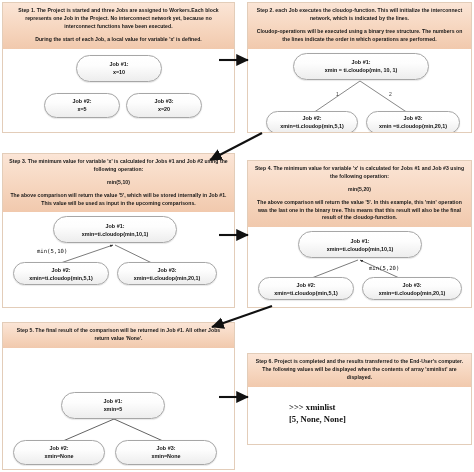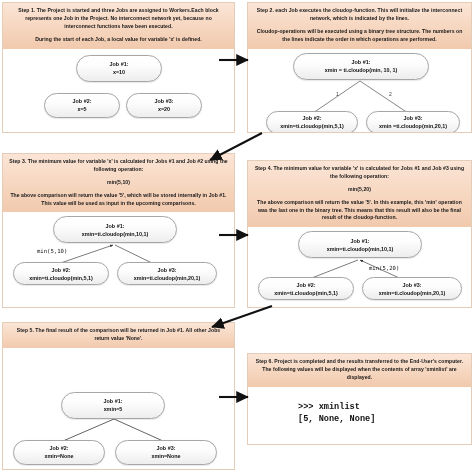--- a/index.html
+++ b/index.html
@@ -105,27 +105,26 @@
     font-family: "DejaVu Sans Mono", monospace;
     font-size: 5.6px;
     color: #111111;
     z-index: 4;
     white-space: nowrap;
   }
 
   
   .terminal {
     position: absolute;
-    font-family: Liberation Mono, monospace;
+    font-family: Liberation Serif, serif;
     font-size: 8.6px;
     font-weight: bold;
     line-height: 1.45;
     color: #111111;
     white-space: pre;
-    margin-left: 9px;
   }
 </style>
 </head>
 <body>
 
 <div class="panel" style="left:2px; top:2px; width:233px; height:131px;">
   <div class="panel-header">
     <p>Step 1. The Project is started and three Jobs are assigned to Workers.Each block represents one Job in the Project. No interconnect network yet, because no interconnect functions have been executed.</p>
     <p>During the start of each Job,  a local value for variable 'x' is defined.</p>
   </div>

